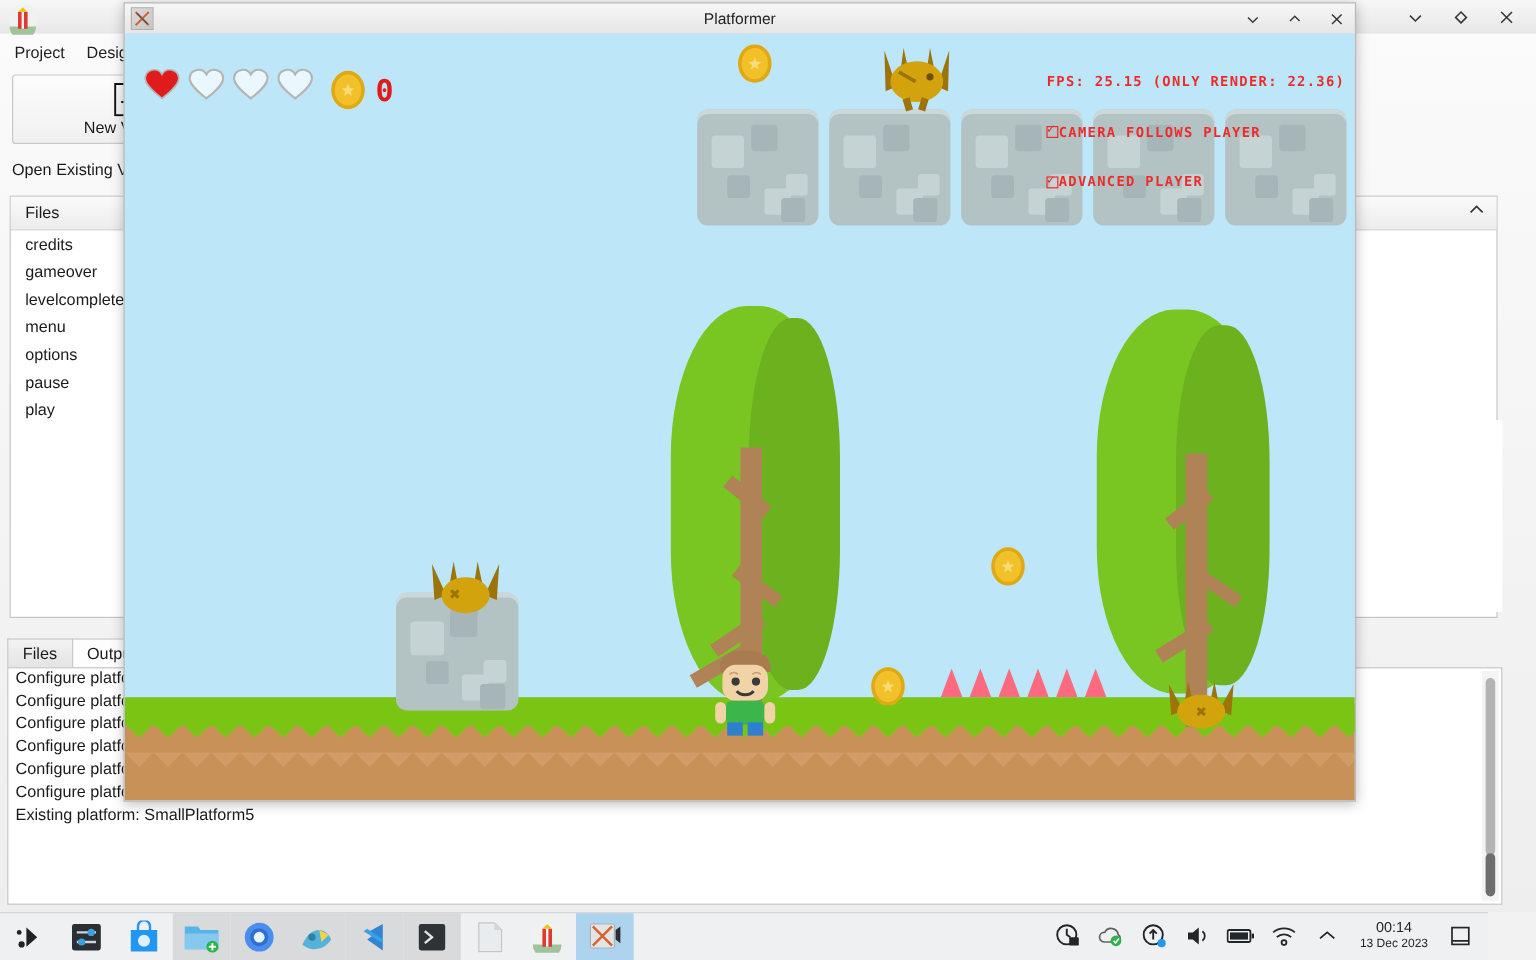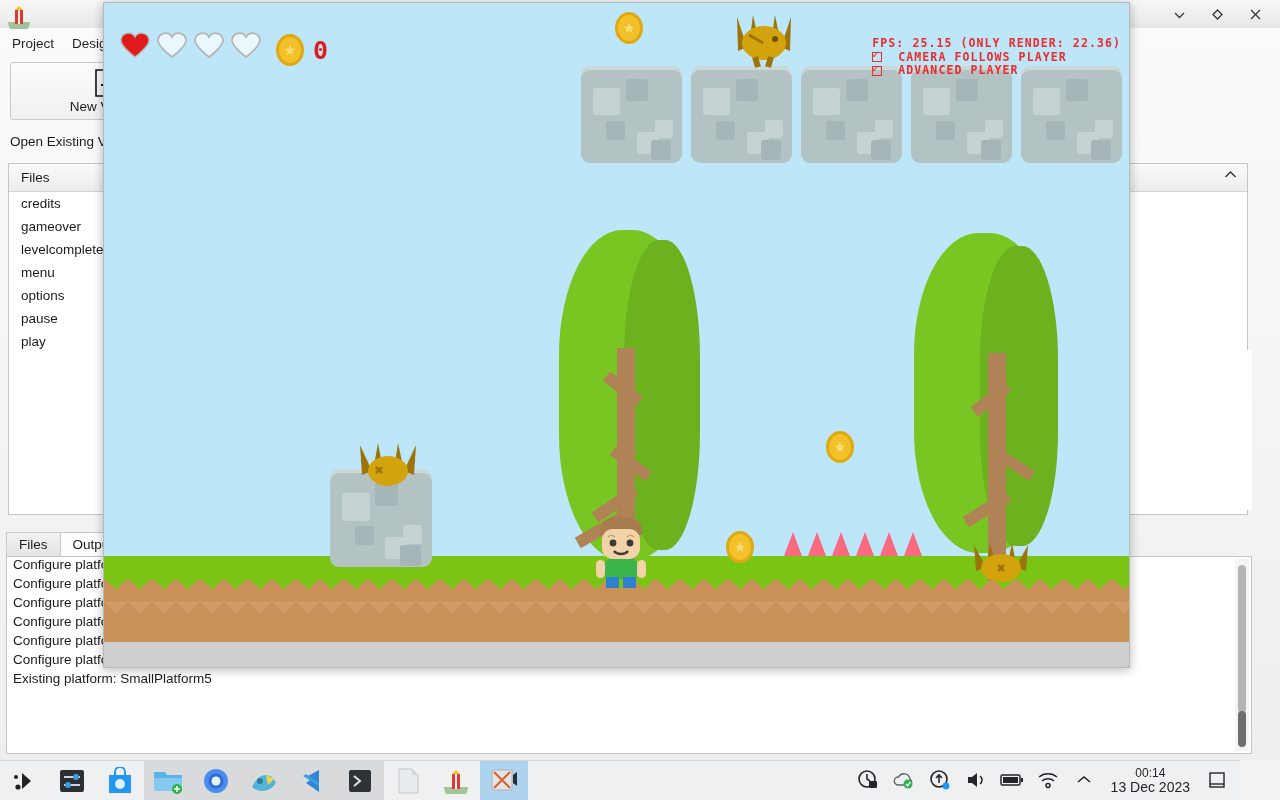--- a/index.html
+++ b/index.html
@@ -120,39 +120,39 @@
   
   .hud-hearts { position: absolute; left: 16px; top: 28px; display: flex; gap: 7px; }
   .heart { width: 30px; height: 28px; position: relative; }
   .hud-coin-box { position: absolute; left: 172px; top: 31px; display: flex;
       align-items: center; gap: 9px; }
   .hud-count { font-family: "DejaVu Sans Mono", monospace; font-size: 25px;
       font-weight: bold; color: #e01b1b; letter-spacing: 0; }
   .hud-right { position: absolute; right: 8px; top: 34px; text-align: left;
       font-family: "DejaVu Sans Mono", monospace; color: #ee2b2b; font-size: 11.5px;
       font-weight: bold; letter-spacing: 1.1px; line-height: 13.5px; }
-  .hud-row { display: flex; align-items: center; gap: 16px; }
+  .hud-row { display: flex; align-items: center; gap: 0; margin-top: 28px; }
   .chk { width: 10px; height: 10px; border: 1.6px solid #ee2b2b; position: relative;
       display: inline-block; }
   .chk::after { content: "✓"; position: absolute; left: -1px; top: -5px;
       font-size: 11px; color: #ee2b2b; }
 
   
   .taskbar { position: absolute; left: 0; bottom: 0; width: 1240px; height: 40px;
       background: #eff0f1; border-top: 1px solid #d4d6d8; display: flex; align-items: center; }
   .tb-item { width: 48px; height: 40px; display: flex; align-items: center;
       justify-content: center; position: relative; }
   .tb-item.win { background: #d9dadb; }
   .tb-item.active { background: #aed3ef; }
   .tray { position: absolute; right: 0; bottom: 0; height: 40px; display: flex;
       align-items: center; gap: 2px; padding-right: 6px; }
   .tray-ic { width: 34px; height: 40px; display: flex; align-items: center; justify-content: center; }
   .clock { text-align: center; font-size: 12px; color: #232629; line-height: 14px;
       padding: 0 8px; }
-  .clock .d { font-size: 14px; }
+  .clock .d { font-size: 10px; }
 </style>
 </head>
 <body>
 
 <div id="screen">
 
   <div class="bgwin">
 
     <div class="bgwin-titlebar">
       <svg class="applogo" viewBox="0 0 26 26">
@@ -231,20 +231,46 @@
       <div class="log-line">Configure platform: SmallPlatform12</div>
       <div class="log-line">Existing platform: SmallPlatform5</div>
       <div class="log-scroll">
         <div class="log-thumb"></div>
         <div class="log-thumb2"></div>
       </div>
     </div>
   </div>
 
   <div class="gamewin">
+    <div class="gw-title">
+      <span class="gw-icon">
+        <svg width="15" height="15" viewBox="0 0 15 15">
+          <path d="M2 2l11 11M13 2L2 13" stroke="#d6622a" stroke-width="1.6"></path>
+          <path d="M3 3l9 9" stroke="#555" stroke-width="1.2"></path>
+        </svg>
+      </span>
+      <span class="t">Platformer</span>
+      <span class="gw-ctrls">
+        <span class="ctrl-btn">
+          <svg width="12" height="12" viewBox="0 0 12 12">
+              <path d="M2 4.5L6 8.5 10 4.5" fill="none" stroke="#32373c" stroke-width="1.2"></path>
+            </svg>
+        </span>
+        <span class="ctrl-btn">
+          <svg width="12" height="12" viewBox="0 0 12 12">
+              <path d="M2 7.5L6 3.5 10 7.5" fill="none" stroke="#32373c" stroke-width="1.2"></path>
+            </svg>
+        </span>
+        <span class="ctrl-btn">
+          <svg width="12" height="12" viewBox="0 0 12 12">
+              <path d="M2 2l8 8M10 2l-8 8" stroke="#32373c" stroke-width="1.2"></path>
+            </svg>
+        </span>
+      </span>
+    </div>
 
     <div class="canvas">
 
       <div class="ground">
         <div class="dirt-zig" style="top:16px; opacity:.55;"></div>
         <div class="dirt-zig" style="top:40px; opacity:.55;"></div>
       </div>
       <div class="grass"></div>
       <div class="grass-zig"></div>
 

